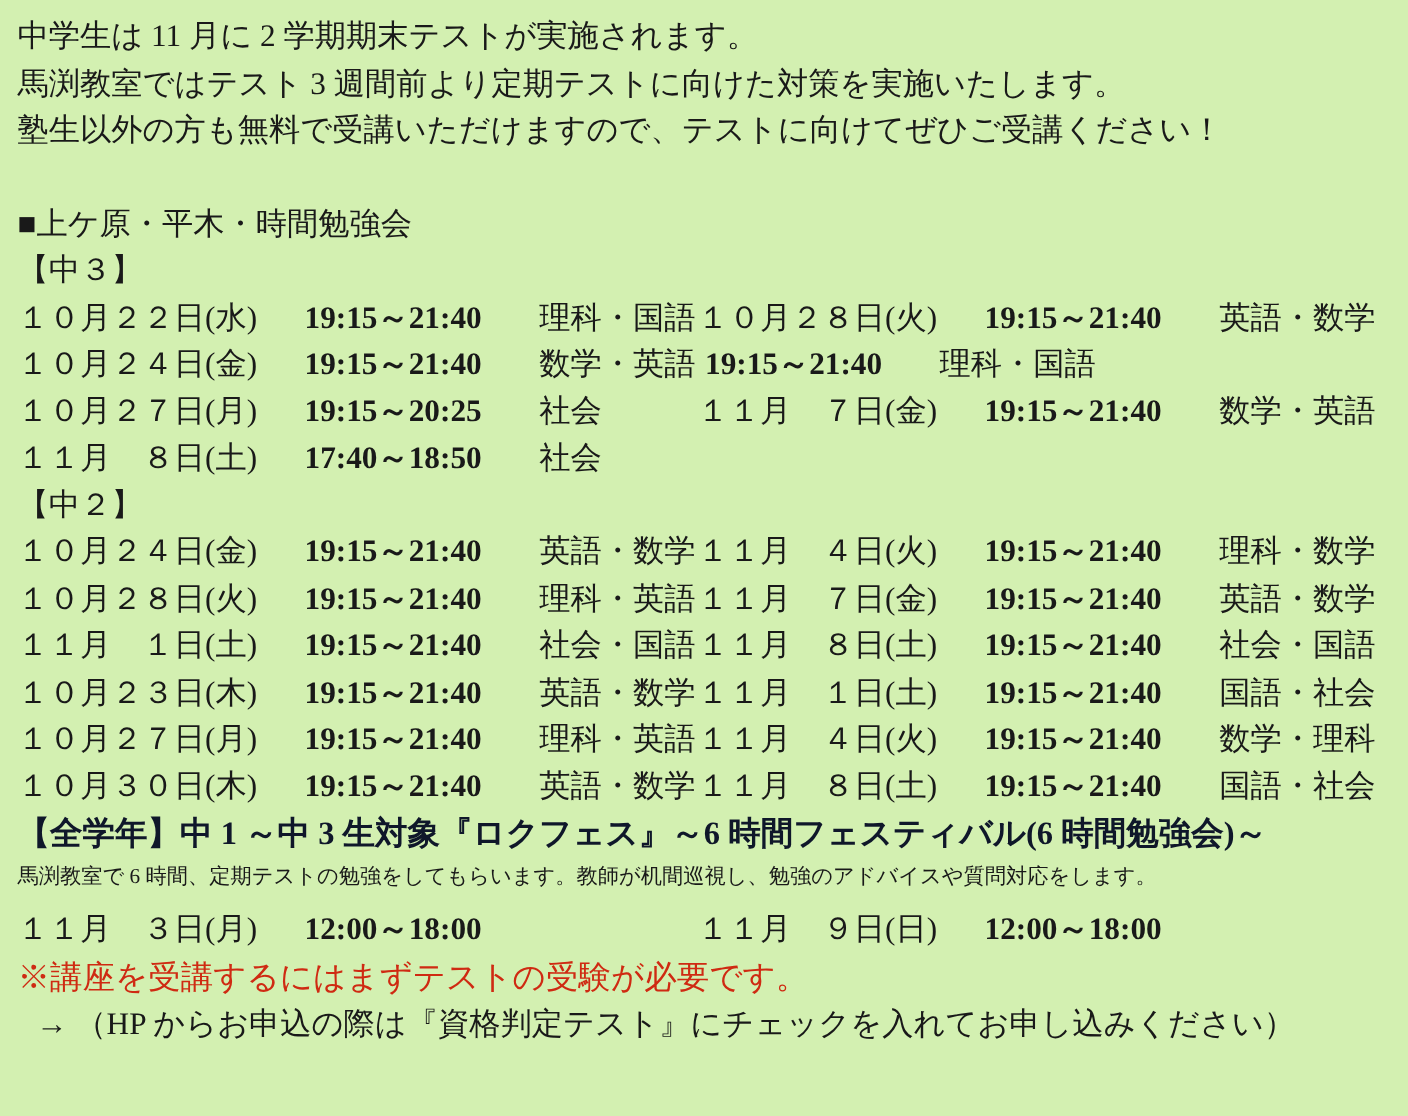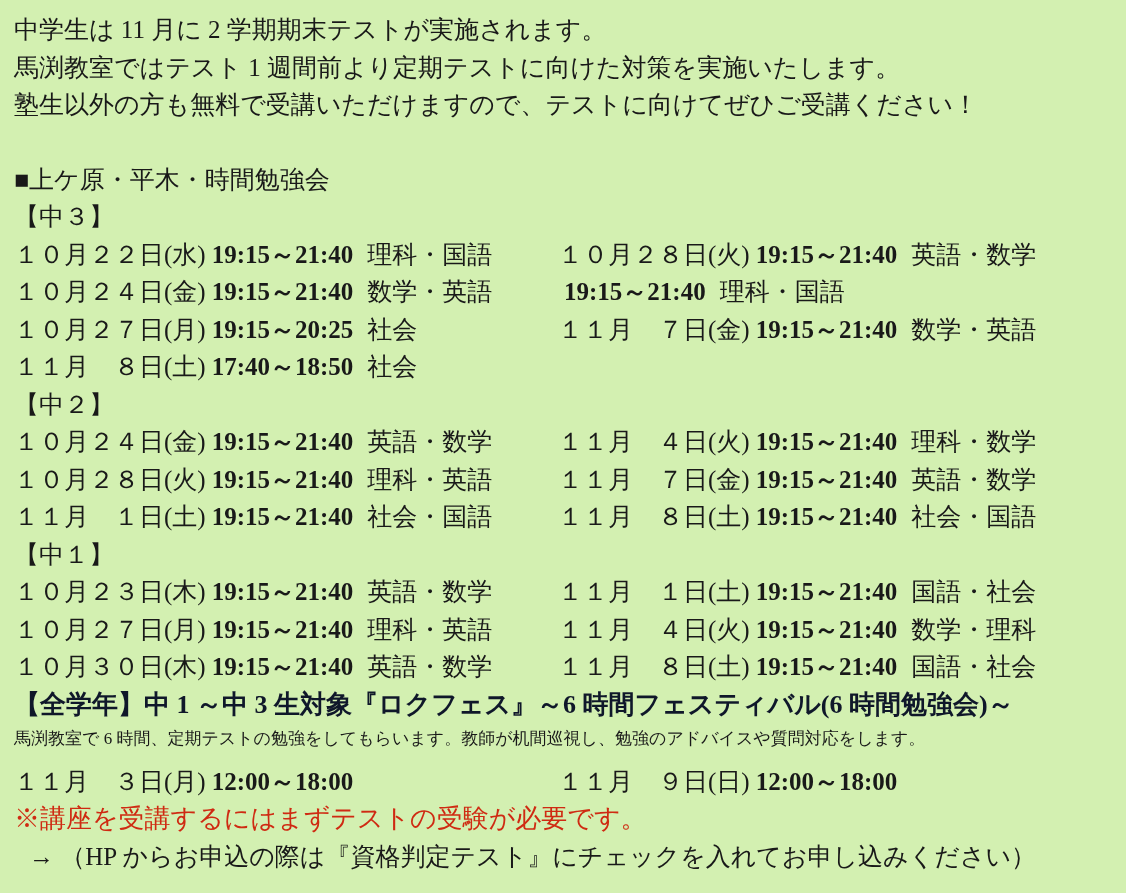--- a/index.html
+++ b/index.html
@@ -28,20 +28,21 @@
   .row {
     display: flex;
     font-size: 25px;
     line-height: 37.5px;
   }
   .cell {
     width: 562px;
     display: flex;
     align-items: flex-end;
     white-space: pre;
+    gap: 32px;
   }
   .cell span { white-space: pre; }
   .cell .time { margin-left: 6px; font-weight: bold; }
   .cell .subjects { margin-left: 14px; }
   .festival-heading {
     color: #0f172a;
     font-weight: bold;
     font-size: 26px;
     line-height: 38px;
     white-space: pre;
@@ -67,21 +68,21 @@
     white-space: pre;
     margin-left: 15px;
   }
 </style>
 </head>
 <body>
 
 <div class="doc">
 
   <div class="line">中学生は 11 月に 2 学期期末テストが実施されます。</div>
-  <div class="line">馬渕教室ではテスト 1 週間前より定期テストに向けた対策を実施いたします。</div>
+  <div class="line">馬渕教室ではテスト 3 週間前より定期テストに向けた対策を実施いたします。</div>
   <div class="line">塾生以外の方も無料で受講いただけますので、テストに向けてぜひご受講ください！</div>
 
   <div class="spacer"></div>
 
   <div class="line">■上ケ原・平木・時間勉強会</div>
 
   <div class="line">【中３】</div>
 
   <div class="row">
     <div class="cell">
@@ -164,21 +165,20 @@
       <span class="time">19:15～21:40</span>
       <span class="subjects">社会・国語</span>
     </div>
     <div class="cell">
       <span class="date">１１月　８日(土)</span>
       <span class="time">19:15～21:40</span>
       <span class="subjects">社会・国語</span>
     </div>
   </div>
 
-  <div class="line">【中１】</div>
 
   <div class="row">
     <div class="cell">
       <span class="date">１０月２３日(木)</span>
       <span class="time">19:15～21:40</span>
       <span class="subjects">英語・数学</span>
     </div>
     <div class="cell">
       <span class="date">１１月　１日(土)</span>
       <span class="time">19:15～21:40</span>

